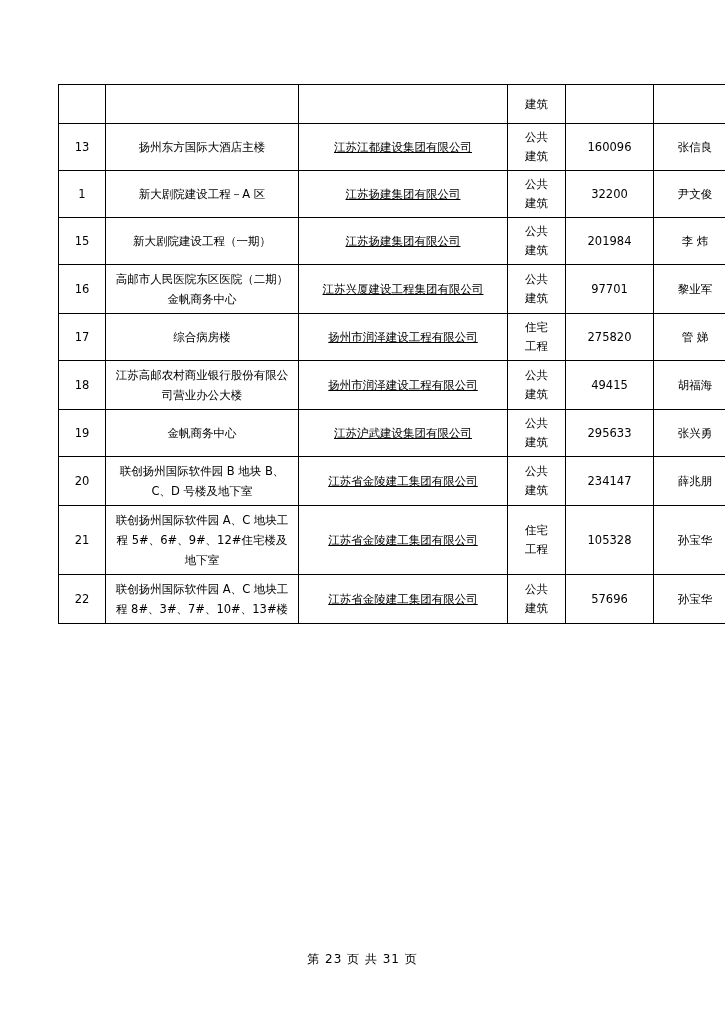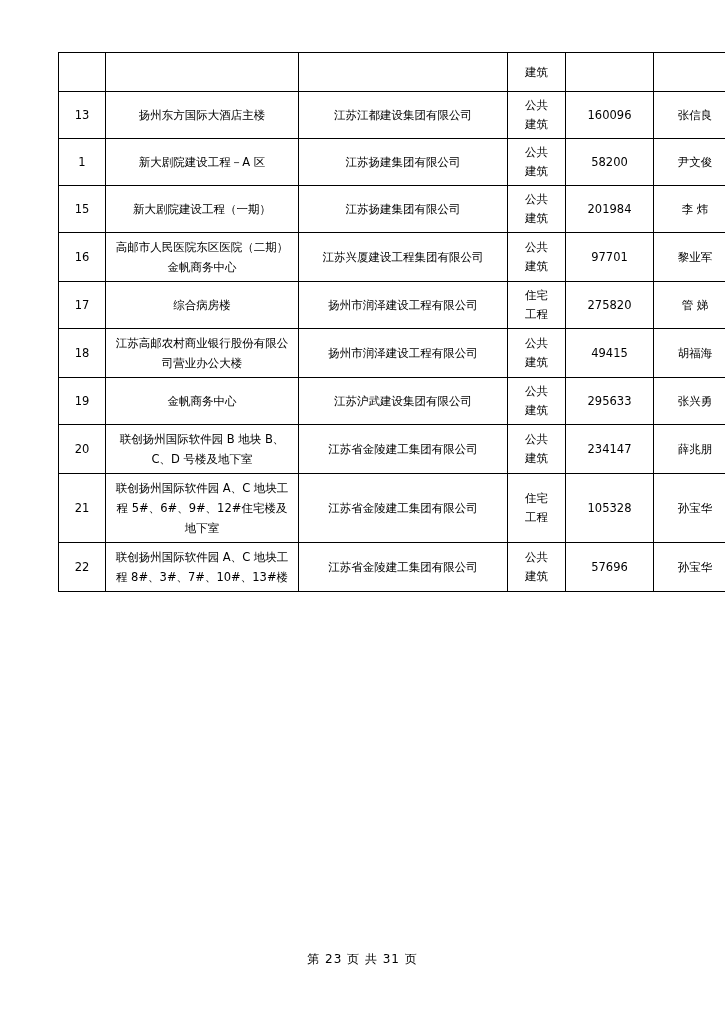--- a/index.html
+++ b/index.html
@@ -11,40 +11,40 @@
     width: 725px;
     height: 1024px;
     font-family: "DejaVu Sans", "Liberation Sans", sans-serif;
     color: #000000;
     position: relative;
   }
   .page {
     width: 725px;
     height: 1024px;
     box-sizing: border-box;
-    padding: 52px 58px 0 58px;
+    padding: 84px 58px 0 58px;
     position: relative;
   }
   table.doc-table {
     border-collapse: collapse;
     width: 609px;
     table-layout: fixed;
   }
   table.doc-table td {
     border: 1px solid #000000;
     padding: 4px 6px;
     font-size: 11.5px;
     line-height: 20px;
     vertical-align: middle;
     text-align: center;
     word-break: break-all;
   }
   td.col-idx { width: 34px; }
   td.col-proj { width: 180px; text-align: left; padding-left: 10px; }
-  td.col-unit { width: 196px; text-align: left; padding-left: 10px; }
+  td.col-unit { width: 196px; text-align: left; padding-left: 10px; text-decoration: underline; }
   td.col-type { width: 45px; }
   td.col-area { width: 75px; text-align: right; padding-right: 10px; }
   td.col-person { width: 70px; }
 
   .type-cell span {
     display: block;
     line-height: 19px;
   }
   .first-row td {
     height: 30px;
@@ -94,21 +94,21 @@
       </tr>
 
       <tr>
         <td class="col-idx">1</td>
         <td class="col-proj">新大剧院建设工程－A 区</td>
         <td class="col-unit">江苏扬建集团有限公司</td>
         <td class="col-type type-cell">
           <span>公共</span>
           <span>建筑</span>
         </td>
-        <td class="col-area">58200</td>
+        <td class="col-area">32200</td>
         <td class="col-person">尹文俊</td>
       </tr>
 
       <tr>
         <td class="col-idx">15</td>
         <td class="col-proj">新大剧院建设工程（一期）</td>
         <td class="col-unit">江苏扬建集团有限公司</td>
         <td class="col-type type-cell">
           <span>公共</span>
           <span>建筑</span>

